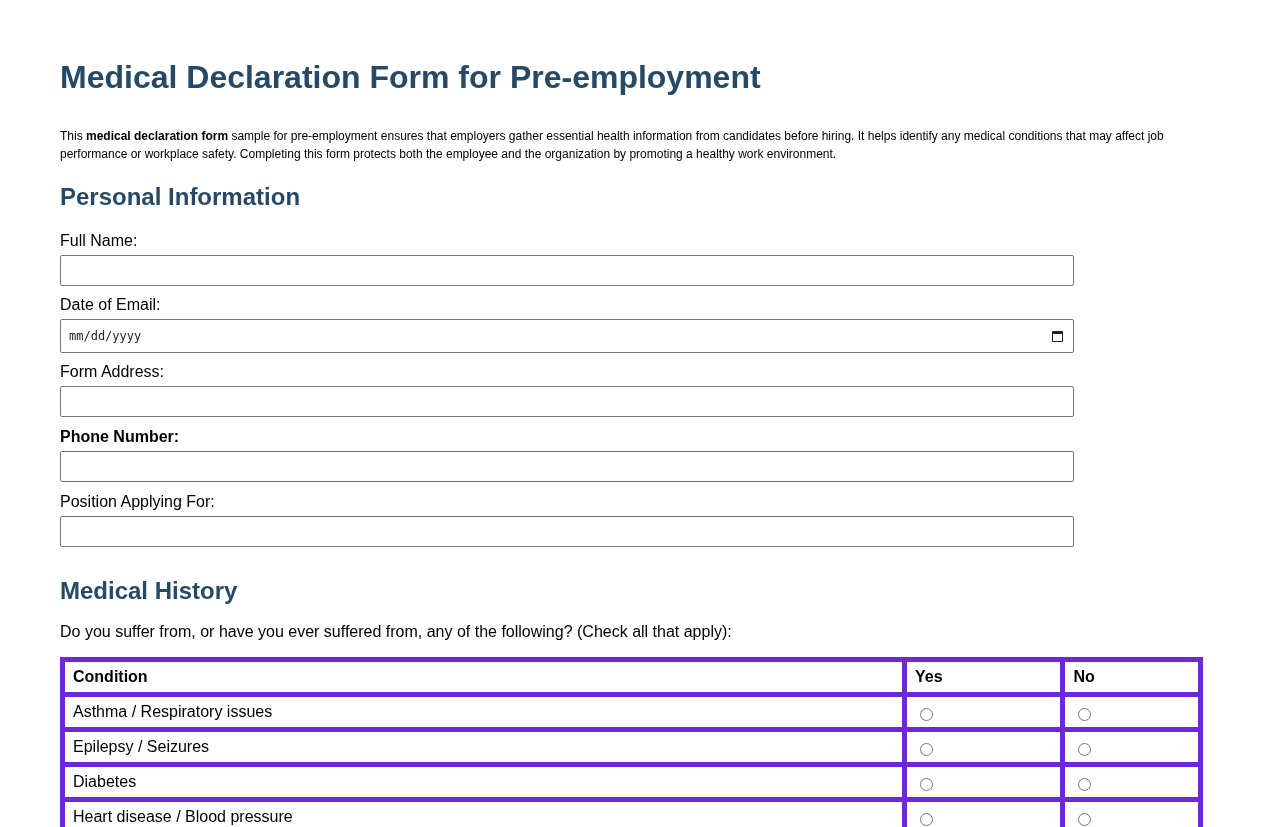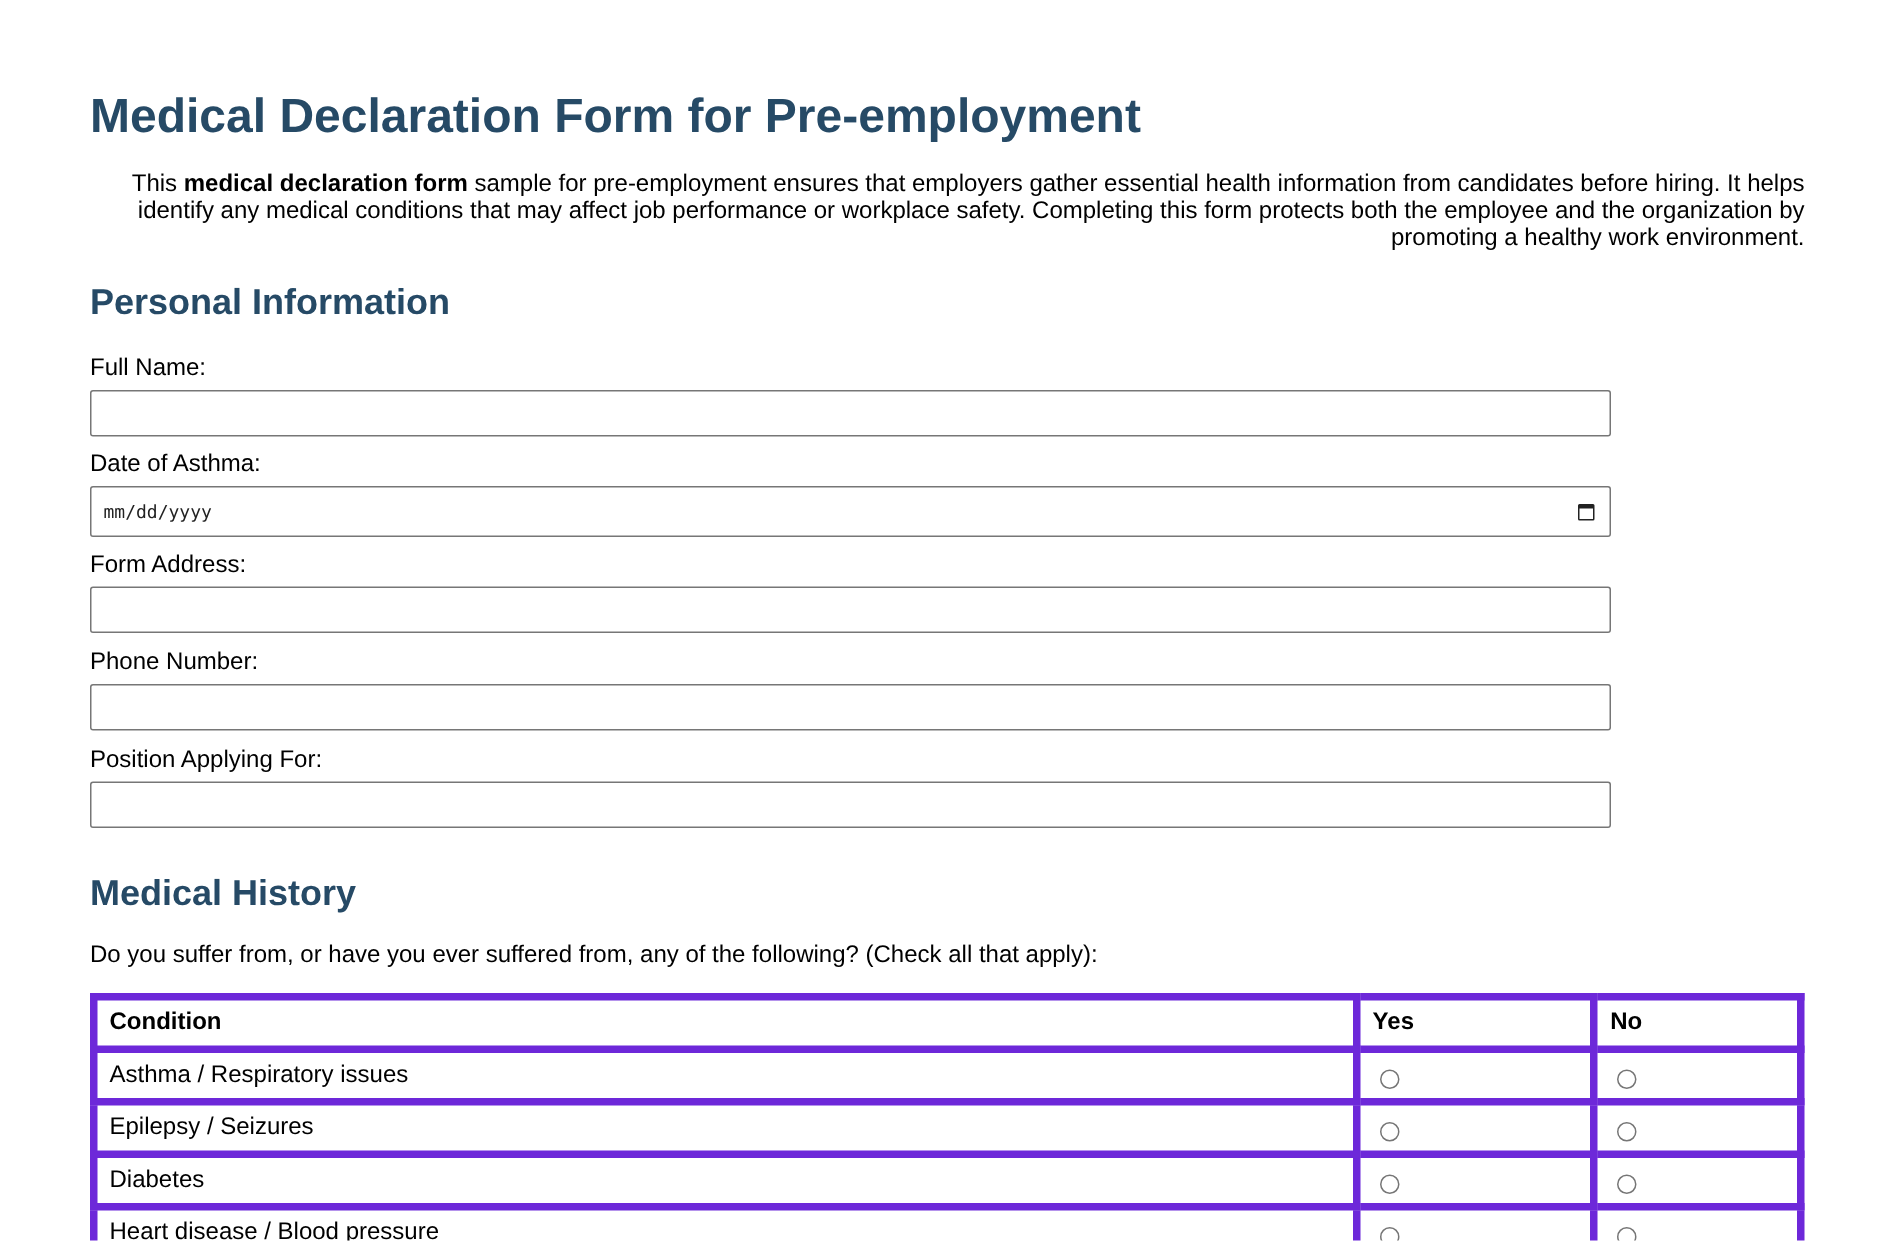--- a/index.html
+++ b/index.html
@@ -20,25 +20,24 @@
     h1 {
       font-family: "Liberation Sans", sans-serif;
       font-size: 32px;
       font-weight: bold;
       color: #264a66;
       margin: 0;
       line-height: 38px;
       letter-spacing: 0px;
     }
     .intro {
-      margin: 18px 0 0 0;
-      font-size: 16px;
+      margin: 31px 0 0 0;
+      font-size: 12px;
       line-height: 18px;
       color: #000;
-      text-align: right;
     }
     .intro b { font-weight: bold; }
     h2 {
       font-size: 24px;
       font-weight: bold;
       color: #264a66;
       margin: 0;
       line-height: 28px;
     }
     .h2-personal { margin-top: 20px; }
@@ -124,30 +123,30 @@
   <h1>Medical Declaration Form for Pre-employment</h1>
 
   <p class="intro"><span>This </span><b>medical declaration form</b><span> sample for pre-employment ensures that employers gather essential health information from candidates before hiring. It helps identify any medical conditions that may affect job performance or workplace safety. Completing this form protects both the employee and the organization by promoting a healthy work environment.</span></p>
 
   <h2 class="h2-personal">Personal Information</h2>
 
   <div>
     <label class="field-label" style="margin-top:21px;">Full Name:</label>
     <input class="field-input" type="text" value="" style="">
 
-    <label class="field-label" style="margin-top:10px;">Date of Asthma:</label>
+    <label class="field-label" style="margin-top:10px;">Date of Email:</label>
     <div class="field-input date-input">
       <span class="date-placeholder">mm/dd/yyyy</span>
       <span class="cal-icon"></span>
     </div>
 
     <label class="field-label" style="margin-top:10px;">Form Address:</label>
     <input class="field-input" type="text" value="" style="">
 
-    <label class="field-label" style="margin-top:11px;">Phone Number:</label>
+    <label class="field-label" style="margin-top:11px;font-weight:bold;">Phone Number:</label>
     <input class="field-input" type="text" value="" style="">
 
     <label class="field-label" style="margin-top:11px;">Position Applying For:</label>
     <input class="field-input" type="text" value="" style="">
   </div>
 
   <h2 class="h2-medical">Medical History</h2>
 
   <p class="question">Do you suffer from, or have you ever suffered from, any of the following? (Check all that apply):</p>
 

